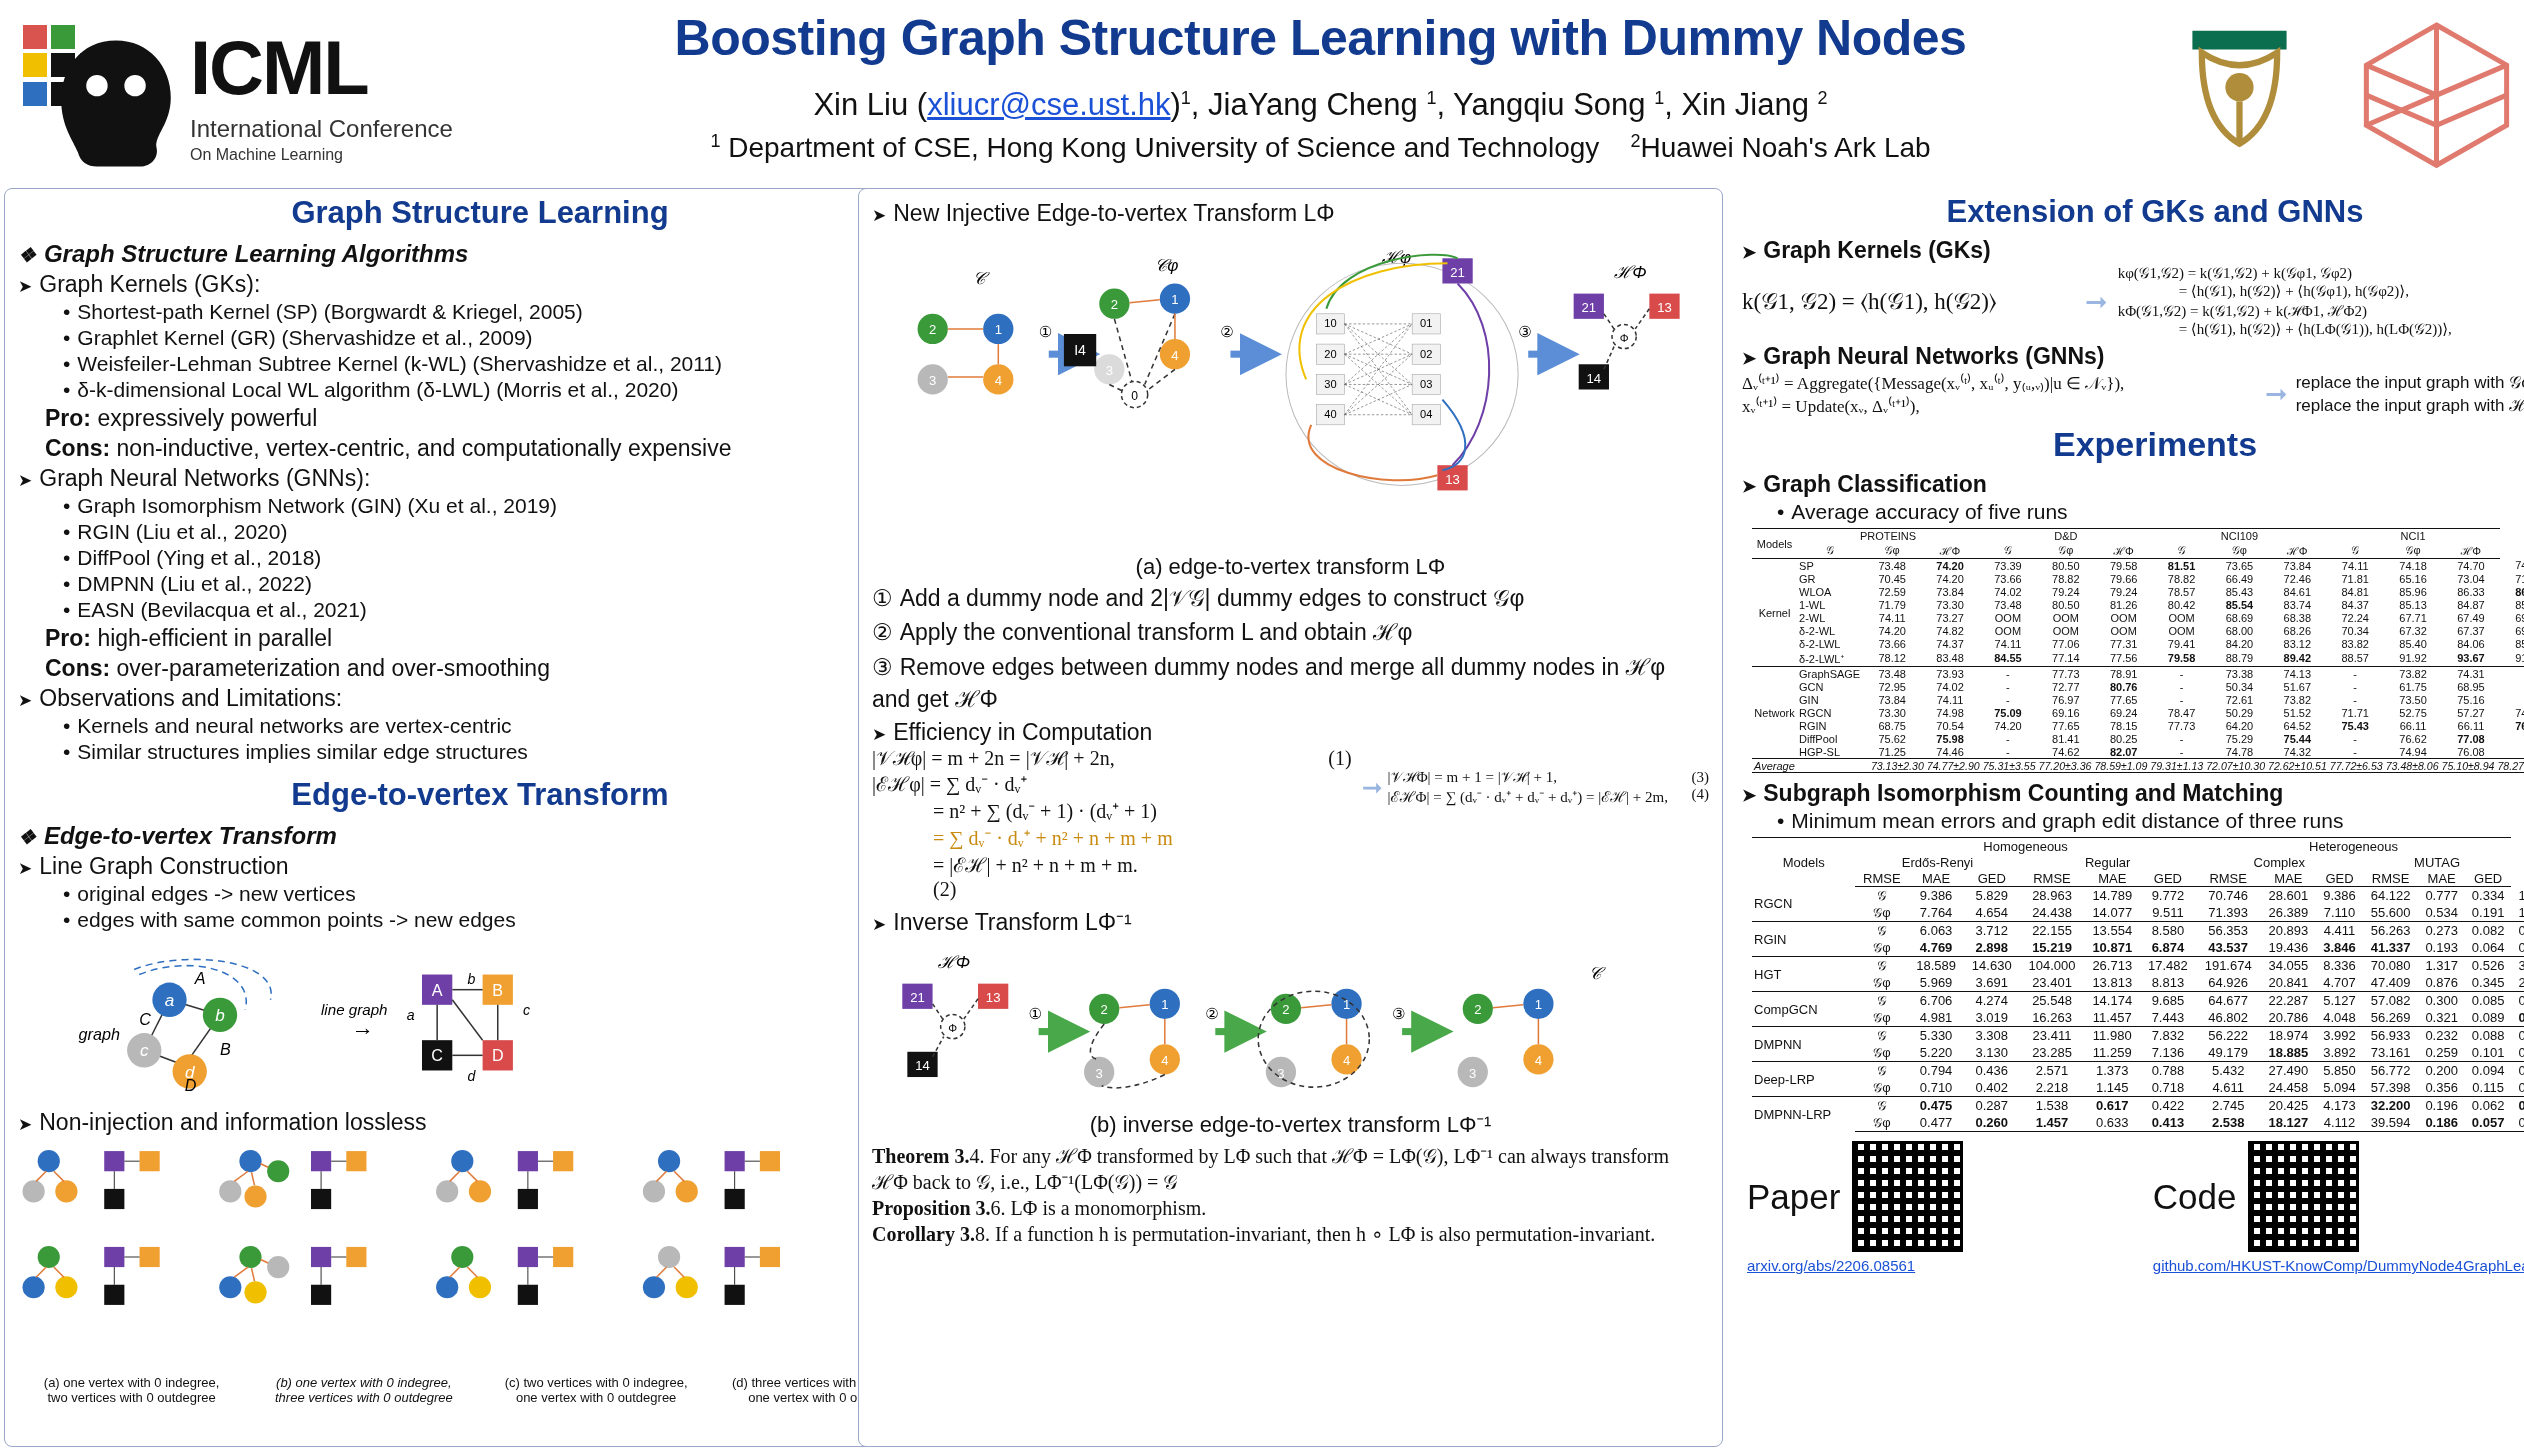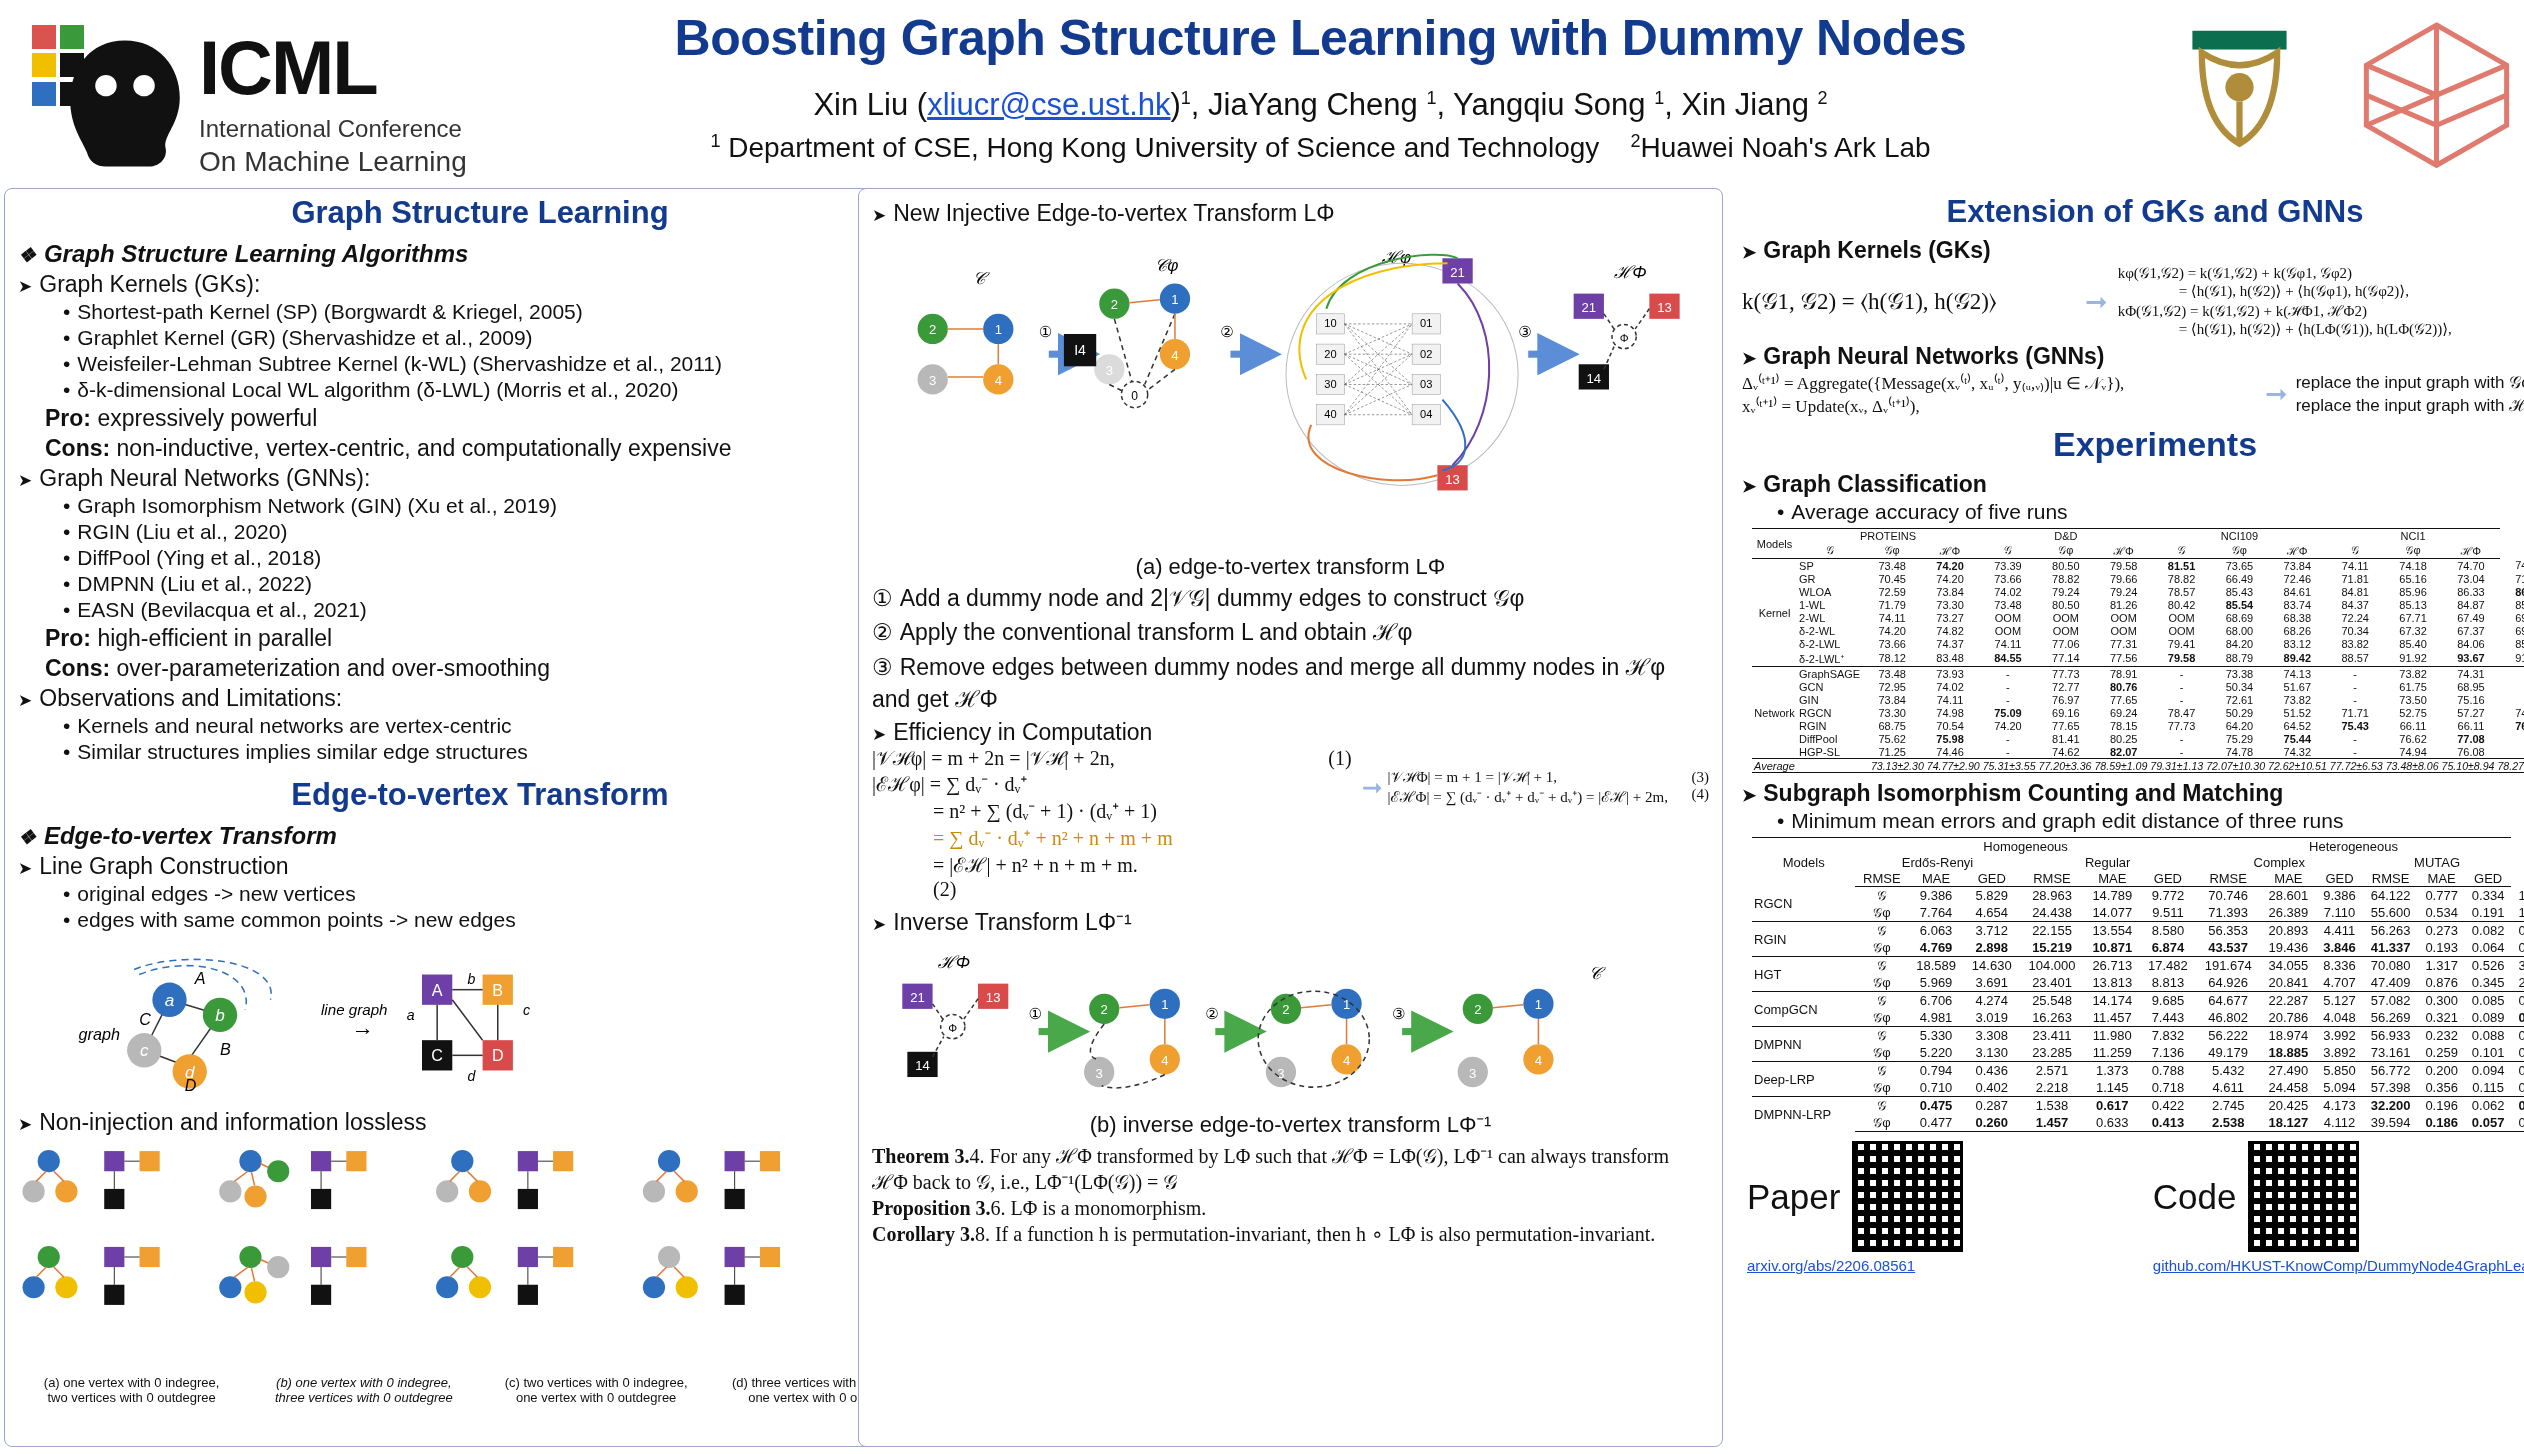--- a/index.html
+++ b/index.html
@@ -6,29 +6,29 @@
   html, body { margin:0; padding:0; }
   body {
     width: 2585px; height: 1454px;
     background: #ffffff;
     font-family: "Liberation Sans", sans-serif;
     color: #111;
     overflow: hidden;
   }
   
   #header { position:relative; width:2585px; height:187px; }
-  .icml-logo { position:absolute; left:22px; top:10px; width:485px; height:162px; }
+  .icml-logo { position:absolute; left:13px; top:10px; width:485px; height:162px; }
   .icml-dots { position:absolute; left:10px; top:15px; width:86px; height:86px; }
   .icml-dots div { position:absolute; width:24px; height:24px; }
   .icml-head { position:absolute; left:40px; top:28px; width:126px; height:131px; }
   .icml-head svg { width:100%; height:100%; }
   .icml-text { position:absolute; left:177px; top:20px; }
   .icml-big { font-family:"Liberation Sans", sans-serif; font-weight:bold; font-size:76px; letter-spacing:-2px; color:#111; line-height:76px; }
   .icml-sub1 { font-size:24px; color:#333; margin-top:9px; }
-  .icml-sub2 { font-size:28px; color:#333; margin-top:3px; }
+  .icml-sub2 { font-size:16px; color:#333; margin-top:3px; }
   #title-block { position:absolute; left:495px; top:9px; width:1651px; text-align:center; }
   #poster-title { font-size:50px; font-weight:bold; color:#123a8f; letter-spacing:-0.5px; }
   #authors { font-size:31px; color:#111; margin-top:20px; }
   #authors a { color:#1b51d6; text-decoration:underline; }
   #affil { font-size:28px; color:#111; margin-top:8px; }
   .sup { font-size:18px; vertical-align:super; }
   .hkust-logo { position:absolute; left:2161px; top:15px; width:157px; height:146px; }
   .huawei-logo { position:absolute; left:2353px; top:15px; width:167px; height:146px; }
 
   

